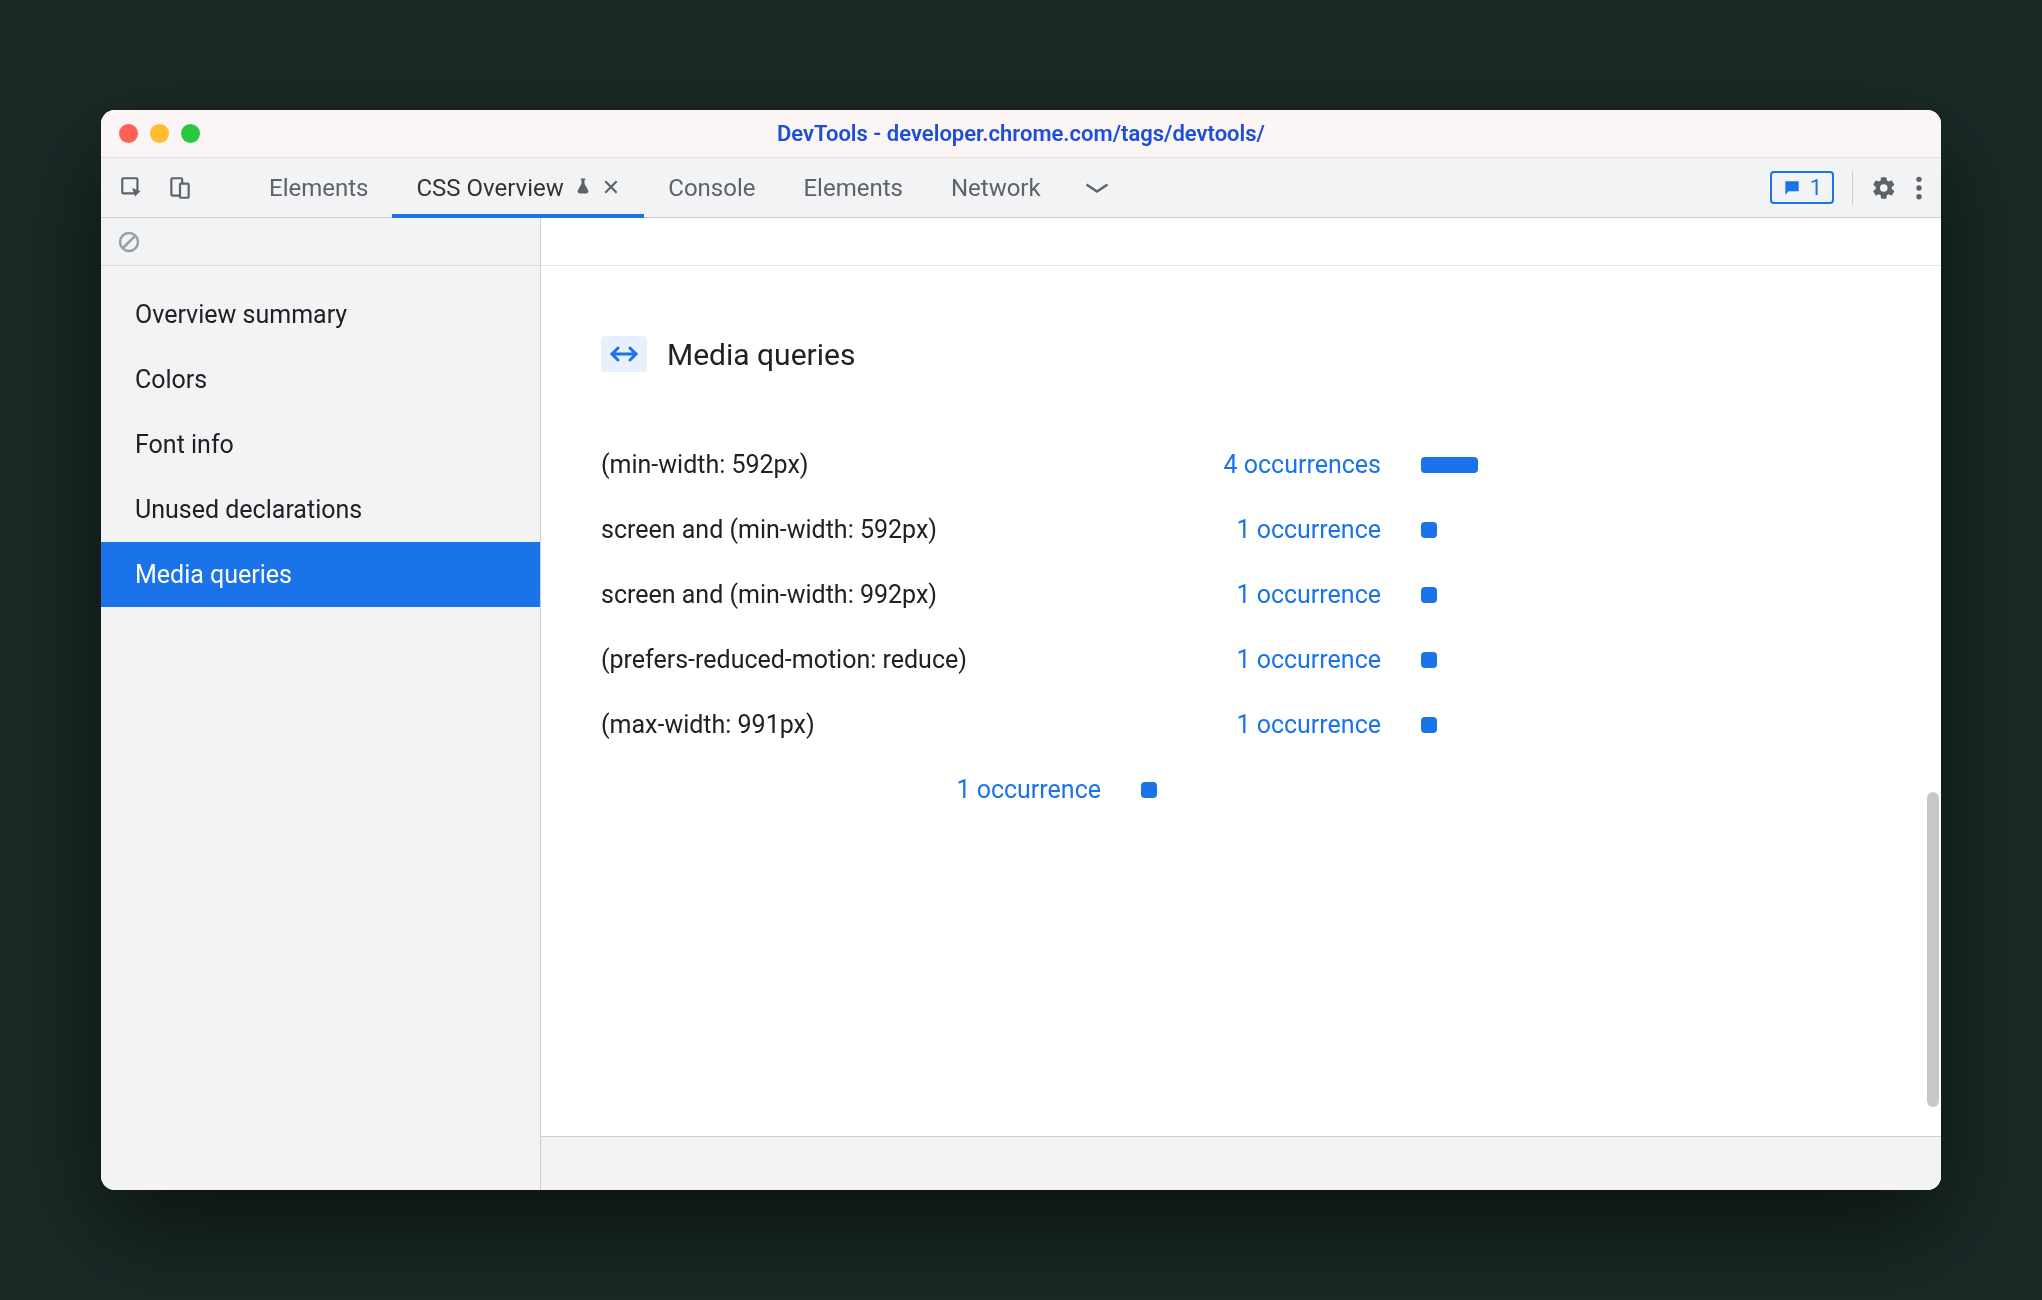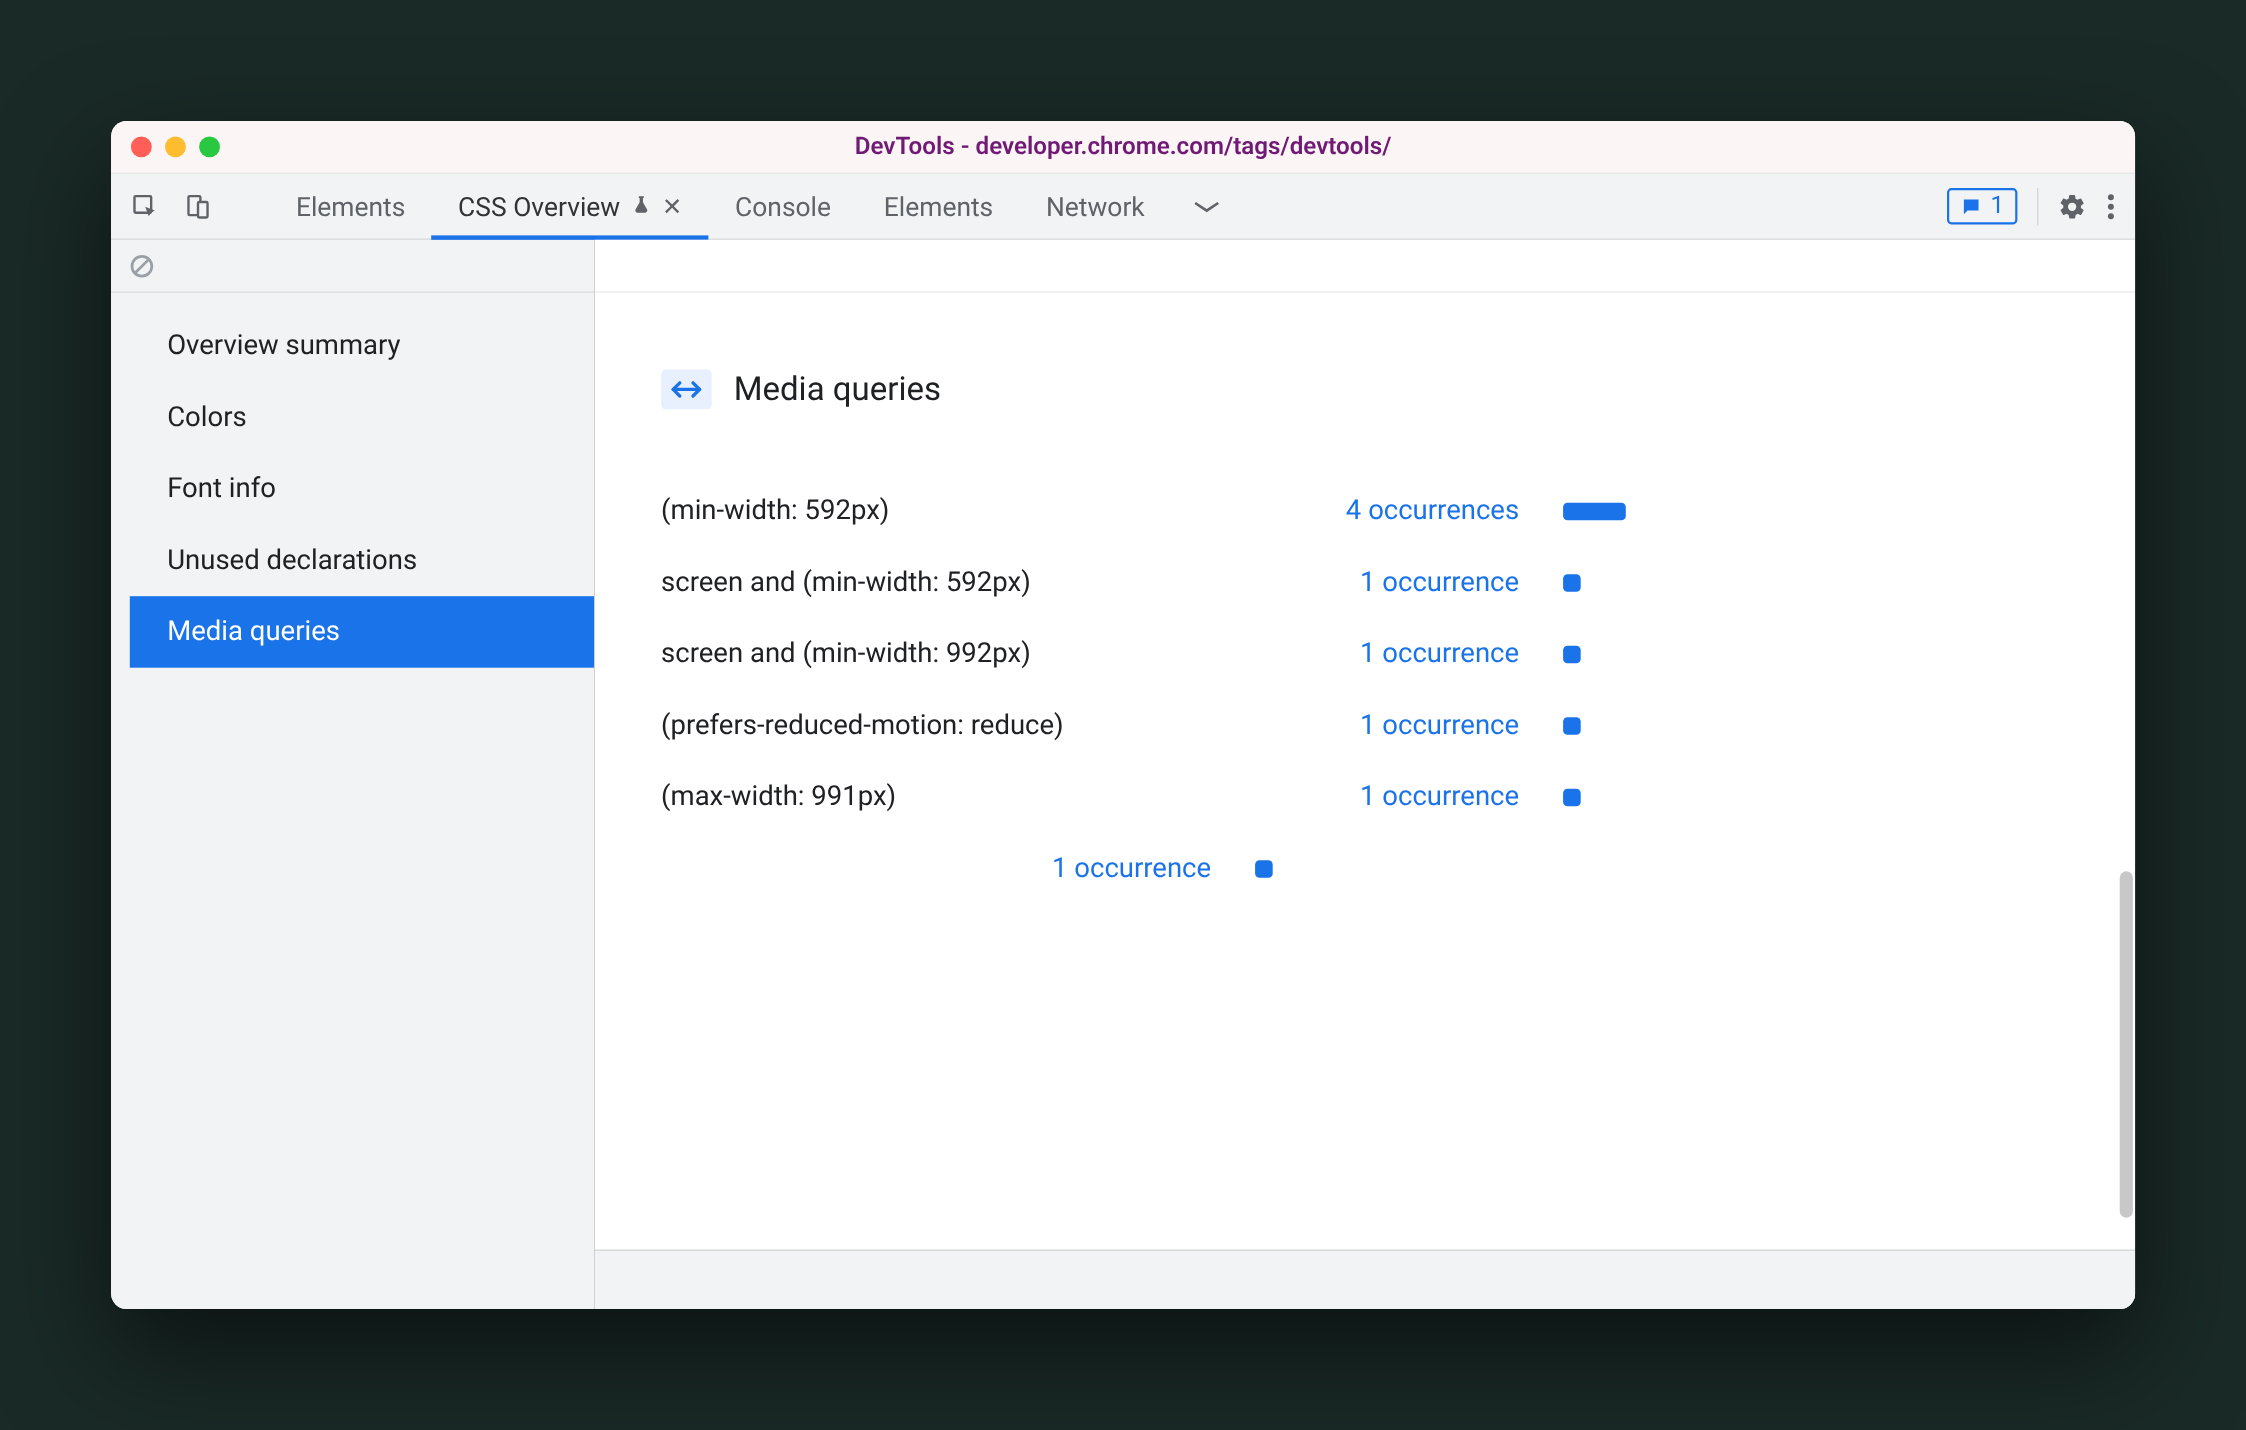--- a/index.html
+++ b/index.html
@@ -35,21 +35,21 @@
   .tl { width: 19px; height: 19px; border-radius: 50%; }
   .tl.red { background: #ff5f57; }
   .tl.yellow { background: #febc2e; }
   .tl.green { background: #28c840; }
   .window-title {
     position: absolute;
     left: 0; right: 0;
     text-align: center;
     font-size: 22px;
     font-weight: 600;
-    color: #701a75;
+    color: #1d4ed8;
     pointer-events: none;
   }
   .toolbar {
     height: 60px;
     background: #f1f3f4;
     border-bottom: 1px solid #cfcfcf;
     display: flex;
     align-items: center;
     padding: 0 18px 0 18px;
     gap: 22px;
@@ -128,21 +128,21 @@
     display: flex;
     flex-direction: column;
   }
   .sidebar-hdr {
     height: 48px;
     border-bottom: 1px solid #d9d9d9;
     display: flex;
     align-items: center;
     padding: 0 16px;
   }
-  .sidebar-list { padding-top: 16px; padding-left: 17px; }
+  .sidebar-list { padding-top: 16px; }
   .sidebar-item {
     padding: 18px 34px;
     font-size: 25px;
     color: #202124;
     cursor: pointer;
   }
   .sidebar-item.selected {
     background: #1a73e8;
     color: #fff;
   }

